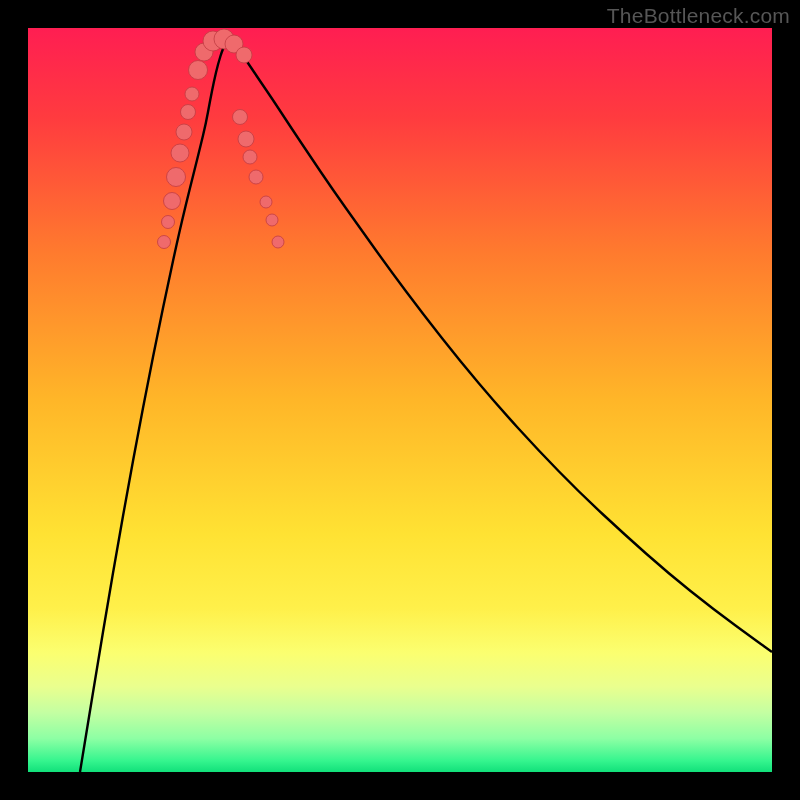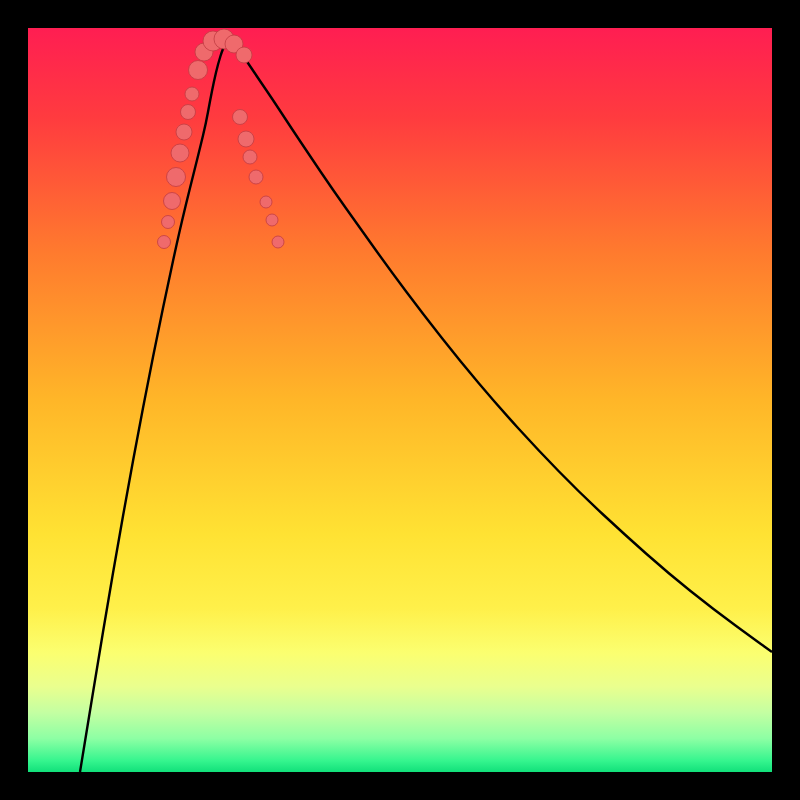--- a/index.html
+++ b/index.html
@@ -82,13 +82,14 @@
           <circle cx="212" cy="89" r="7.5" fill="#ef6a6c" stroke="#c23c42" stroke-width="0.8"></circle>
           <circle cx="218" cy="111" r="8" fill="#ef6a6c" stroke="#c23c42" stroke-width="0.8"></circle>
           <circle cx="222" cy="129" r="7" fill="#ef6a6c" stroke="#c23c42" stroke-width="0.8"></circle>
           <circle cx="228" cy="149" r="7" fill="#ef6a6c" stroke="#c23c42" stroke-width="0.8"></circle>
           <circle cx="238" cy="174" r="6" fill="#ef6a6c" stroke="#c23c42" stroke-width="0.8"></circle>
           <circle cx="244" cy="192" r="6" fill="#ef6a6c" stroke="#c23c42" stroke-width="0.8"></circle>
           <circle cx="250" cy="214" r="6" fill="#ef6a6c" stroke="#c23c42" stroke-width="0.8"></circle>
         </g>
     </svg>
   </div>
+  <div class="watermark">TheBottleneck.com</div>
 </div>
 
 </body></html>

